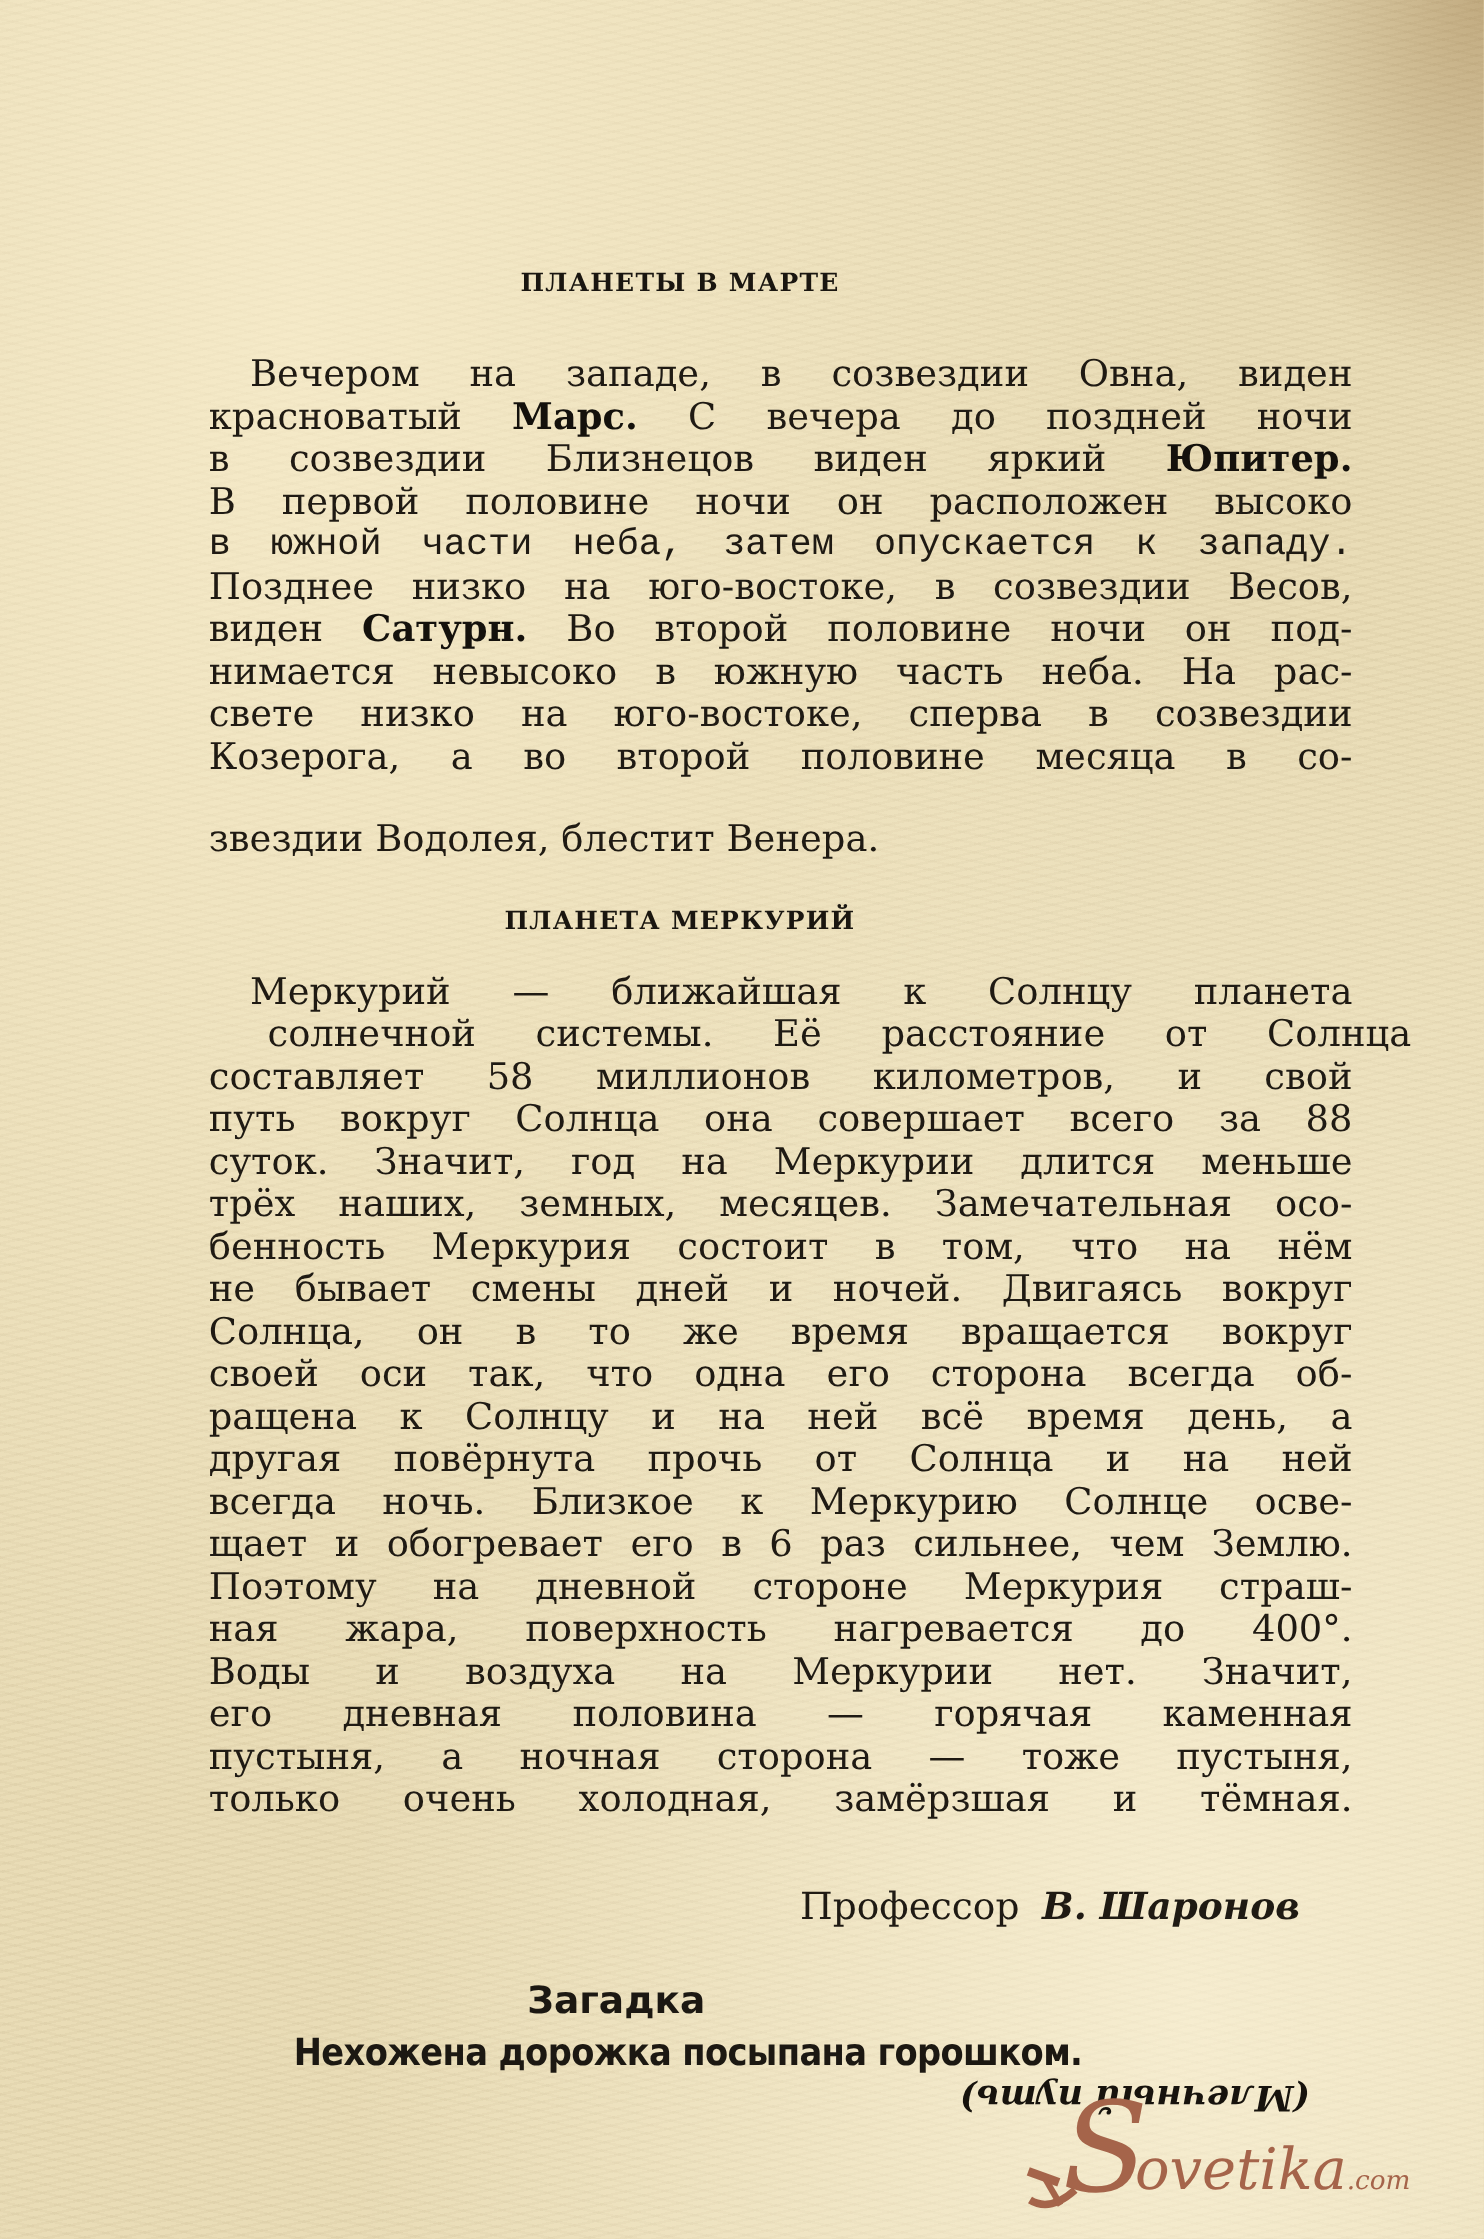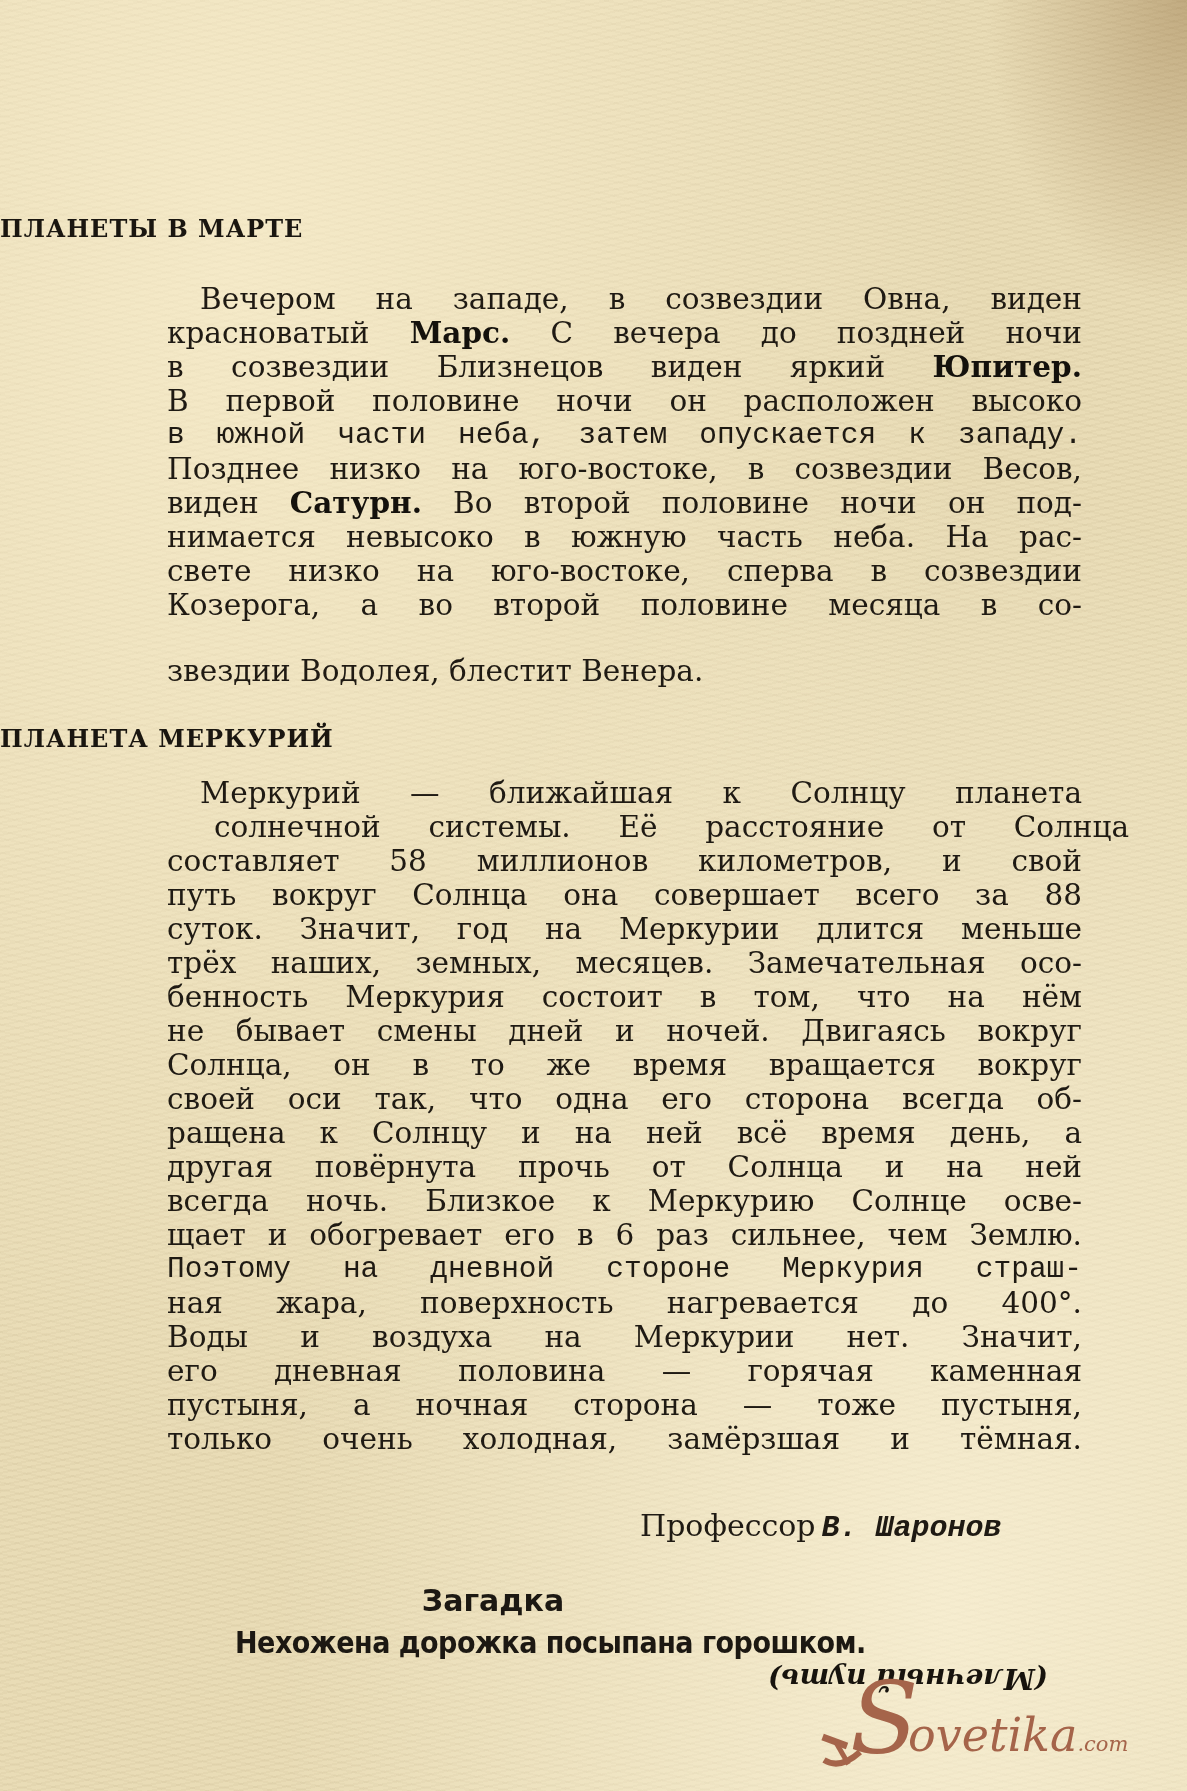--- a/index.html
+++ b/index.html
@@ -10,37 +10,37 @@
         radial-gradient(ellipse at 80% 90%, rgba(255,248,225,0.6), rgba(0,0,0,0) 50%),
         radial-gradient(ellipse at 100% 0%, rgba(120,80,30,0.35), rgba(0,0,0,0) 12%),
         repeating-linear-gradient(168deg, rgba(160,140,100,0.07) 0 2px, rgba(0,0,0,0) 2px 6px),
         repeating-linear-gradient(12deg, rgba(160,140,100,0.06) 0 2px, rgba(0,0,0,0) 2px 7px),
         #e9dcb6;
       font-family: "DejaVu Serif", "Liberation Serif", serif;
       color: #1c1812;
     }
     .page { position: absolute; left: 0; top: 0; width: 1187px; height: 1791px; }
     .heading {
-      position: absolute; left: 0; width: 1088px; text-align: left;
+      position: absolute; left: 0; width: 1088px; text-align: center;
       font-family: "DejaVu Serif", serif; font-weight: bold;
-      font-size: 24px; letter-spacing: 1px; color: #1a1610;
+      font-size: 20px; letter-spacing: 1px; color: #1a1610;
     }
     .line {
       position: absolute; left: 167px; width: 915px; height: 34px;
       font-size: 29.5px; line-height: 34px; white-space: nowrap;
       text-align: justify; text-align-last: justify;
       color: #1f1a13;
     }
     .line.indent { left: 200px; width: 882px; }
     .line.last { text-align-last: left; }
     b.bold { font-weight: bold; color: #14110c; }
     .signature {
       position: absolute; left: 640px; top: 1508px; font-size: 30px; color: #1f1a13;
     }
-    .signature i { font-style: italic; font-weight: bold; margin-left: 6px; font-family: Liberation Mono, monospace; }
+    .signature i { font-style: italic; font-weight: bold; margin-left: 18px; }
     .riddle-title {
       position: absolute; left: 0; width: 986px; text-align: center;
       top: 1583px; font-size: 30px; font-weight: bold; font-family: "DejaVu Sans", sans-serif;
     }
     .riddle-text {
       position: absolute; left: 235px; top: 1625px; font-size: 30px; font-weight: bold;
       font-family: "DejaVu Sans Condensed", "DejaVu Sans", sans-serif; letter-spacing: -0.5px;
     }
     .answer {
       position: absolute; left: 768px; top: 1662px; font-size: 28px; font-weight: bold;
@@ -86,21 +86,21 @@
   <div class="line" style="top:912px;">суток. Значит, год на Меркурии длится меньше</div>
   <div class="line" style="top:946px;">трёх наших, земных, месяцев. Замечательная осо-</div>
   <div class="line" style="top:980px;">бенность Меркурия состоит в том, что на нём</div>
   <div class="line" style="top:1014px;">не бывает смены дней и ночей. Двигаясь вокруг</div>
   <div class="line" style="top:1048px;">Солнца, он в то же время вращается вокруг</div>
   <div class="line" style="top:1082px;">своей оси так, что одна его сторона всегда об-</div>
   <div class="line" style="top:1116px;">ращена к Солнцу и на ней всё время день, а</div>
   <div class="line" style="top:1150px;">другая повёрнута прочь от Солнца и на ней</div>
   <div class="line" style="top:1184px;">всегда ночь. Близкое к Меркурию Солнце осве-</div>
   <div class="line" style="top:1218px;">щает и обогревает его в 6 раз сильнее, чем Землю.</div>
-  <div class="line" style="top:1252px;font-family:Liberation Mono, monospace;">Поэтому на дневной стороне Меркурия страш-</div>
+  <div class="line" style="top:1252px;">Поэтому на дневной стороне Меркурия страш-</div>
   <div class="line" style="top:1286px;">ная жара, поверхность нагревается до 400°.</div>
   <div class="line" style="top:1320px;">Воды и воздуха на Меркурии нет. Значит,</div>
   <div class="line" style="top:1354px;">его дневная половина — горячая каменная</div>
   <div class="line" style="top:1388px;">пустыня, а ночная сторона — тоже пустыня,</div>
   <div class="line" style="top:1422px;">только очень холодная, замёрзшая и тёмная.</div>
 
   <div class="signature">
     <span>Профессор</span><i>В. Шаронов</i>
   </div>
 

